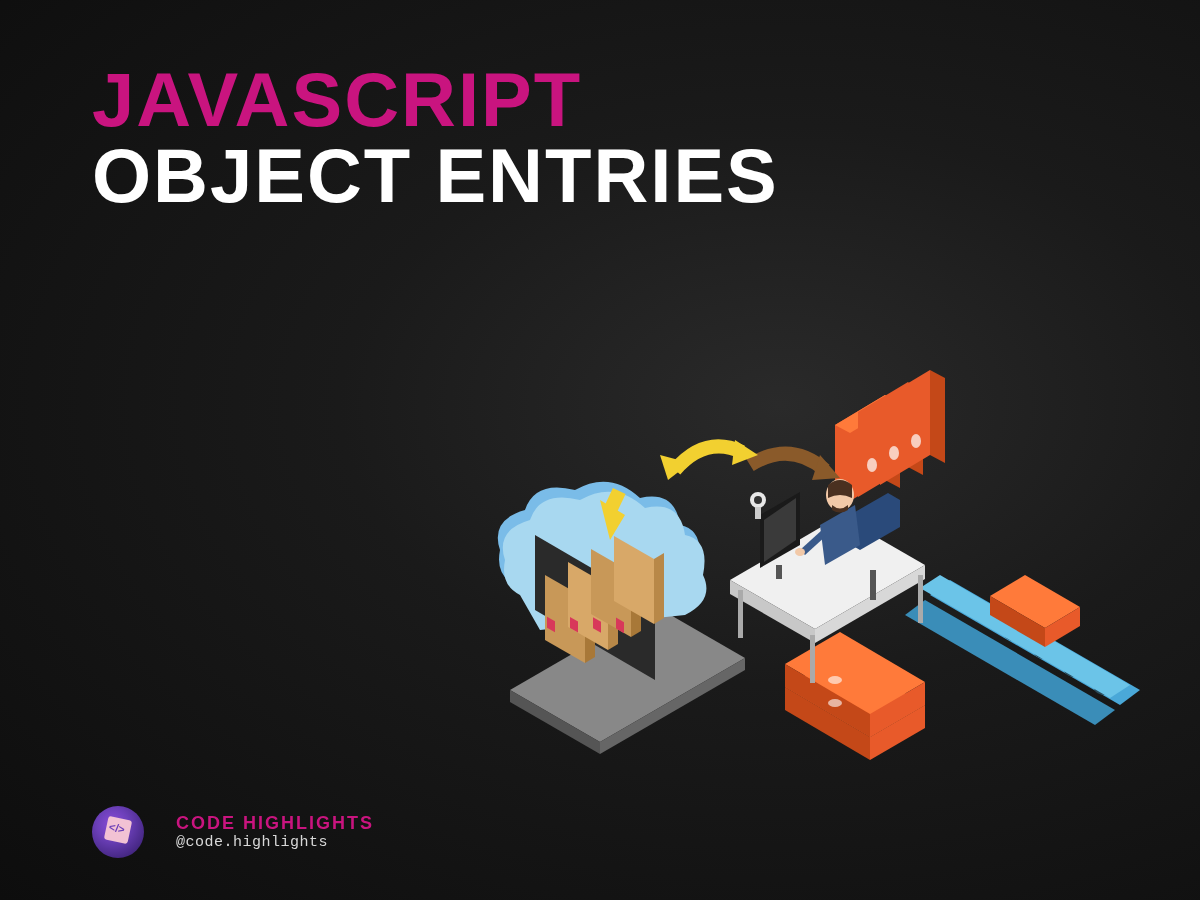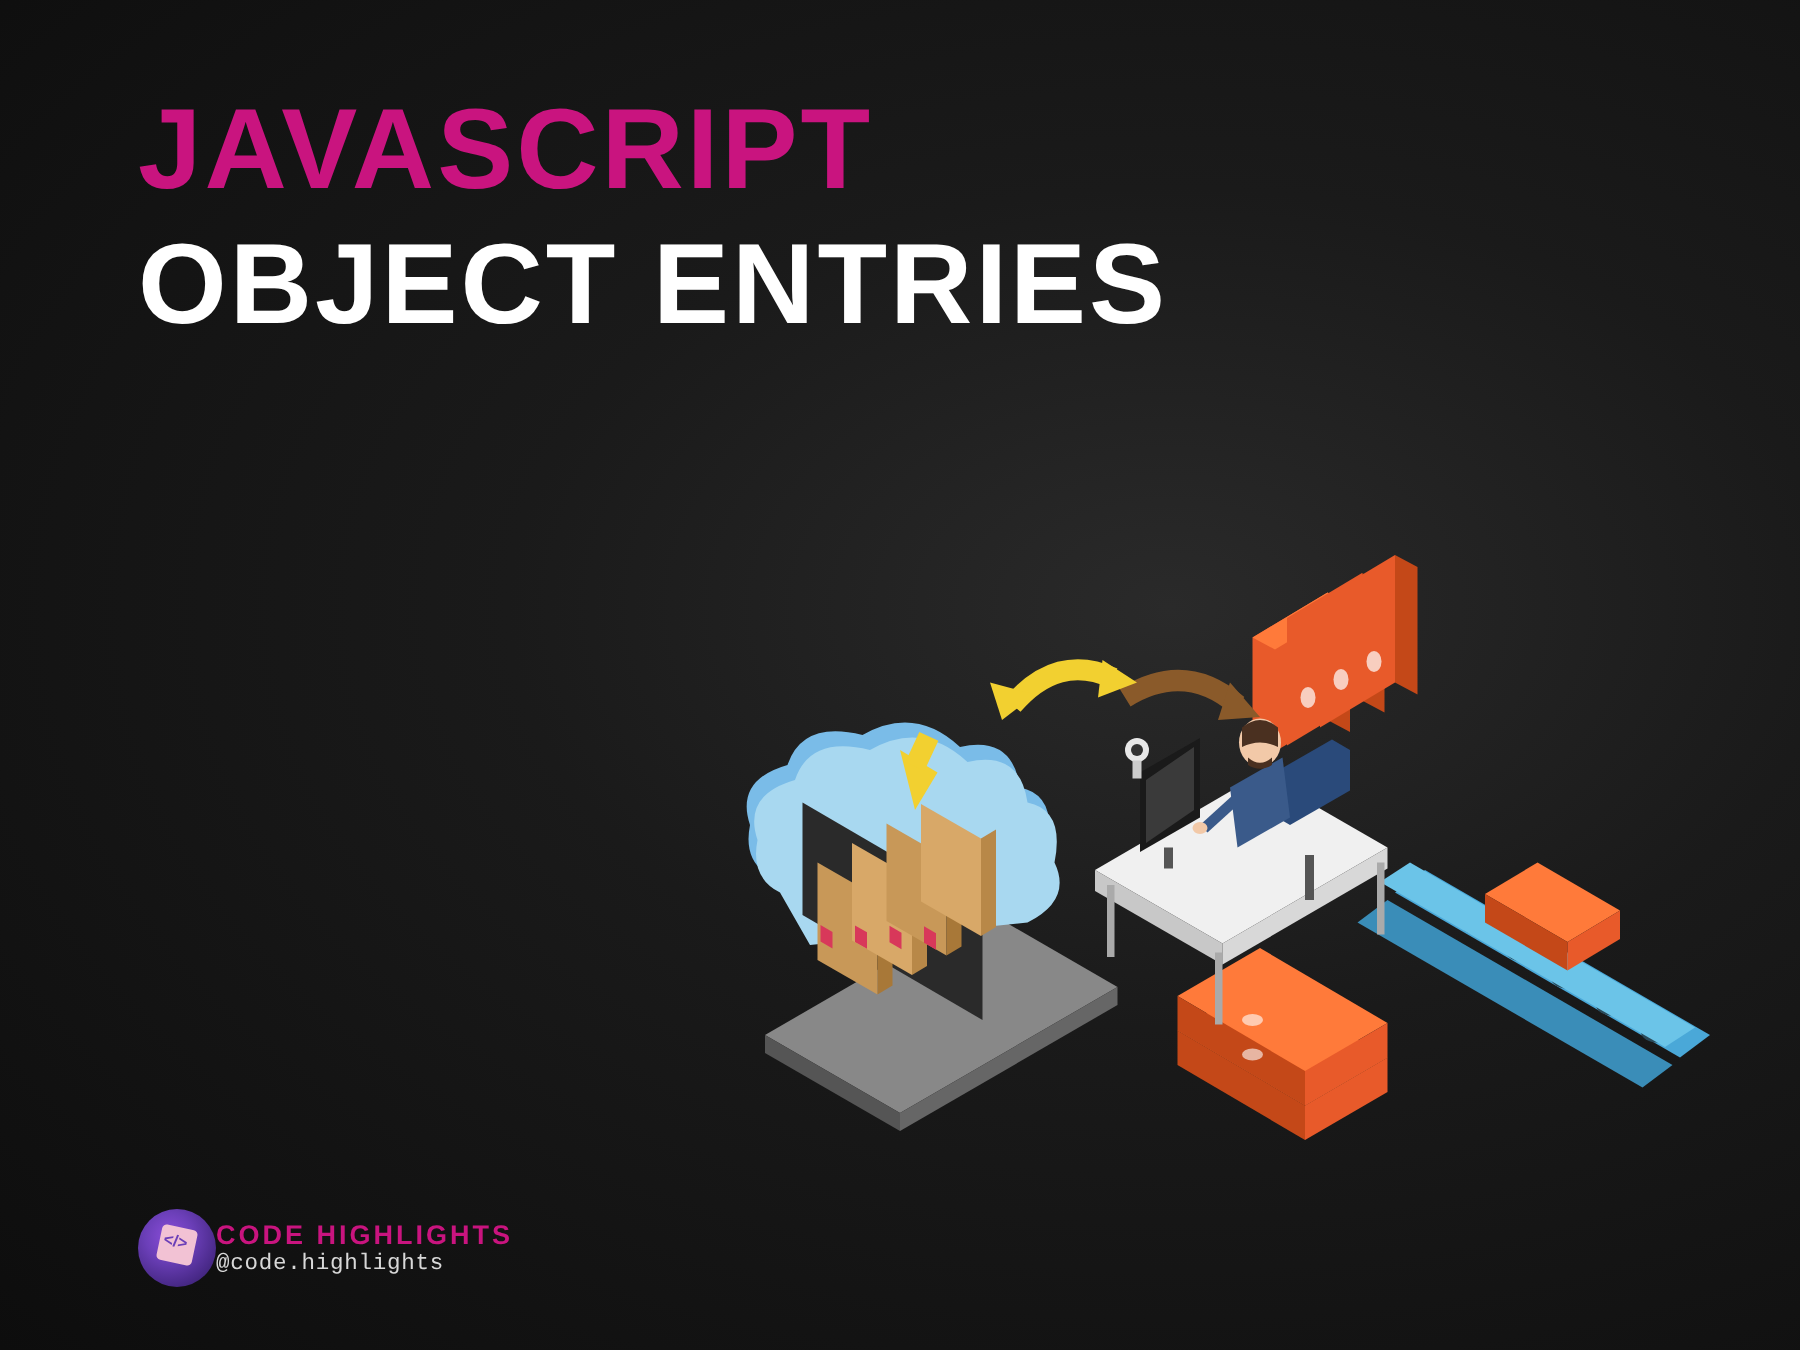--- a/index.html
+++ b/index.html
@@ -22,29 +22,28 @@
     letter-spacing: 2px;
     color: #c9147f;
     line-height: 1;
   }
   .title-line2 {
     font-size: 76px;
     font-weight: 900;
     letter-spacing: 2px;
     color: #ffffff;
     line-height: 1;
-    margin-top: 14px;
   }
   .footer-brand {
     position: absolute;
     bottom: 42px;
     left: 92px;
     display: flex;
     align-items: center;
-    gap: 0;
+    gap: 32px;
   }
   .brand-avatar {
     width: 52px;
     height: 52px;
     border-radius: 50%;
     background: radial-gradient(circle at 40% 35%, #8a4dd9 0%, #6b3fb8 35%, #4a2a8a 70%, #2d1a5c 100%);
     position: relative;
     overflow: hidden;
   }
   .brand-avatar::before {

